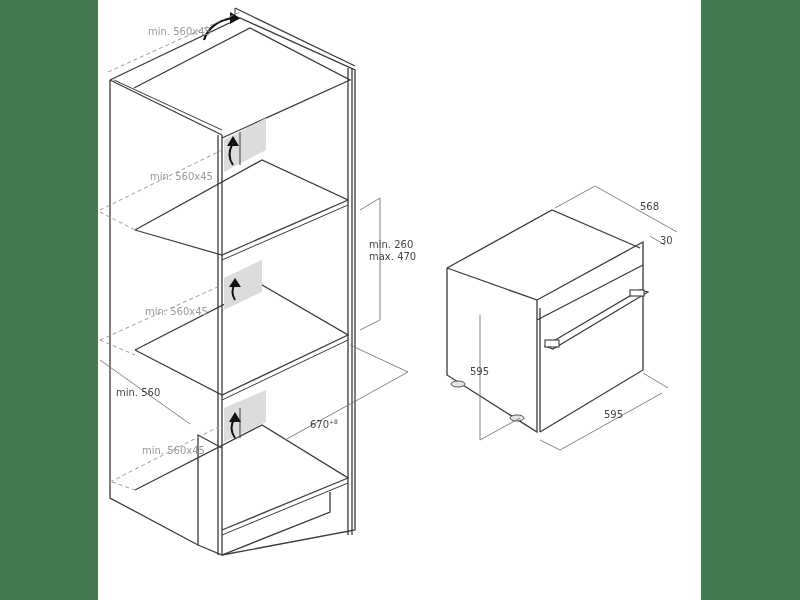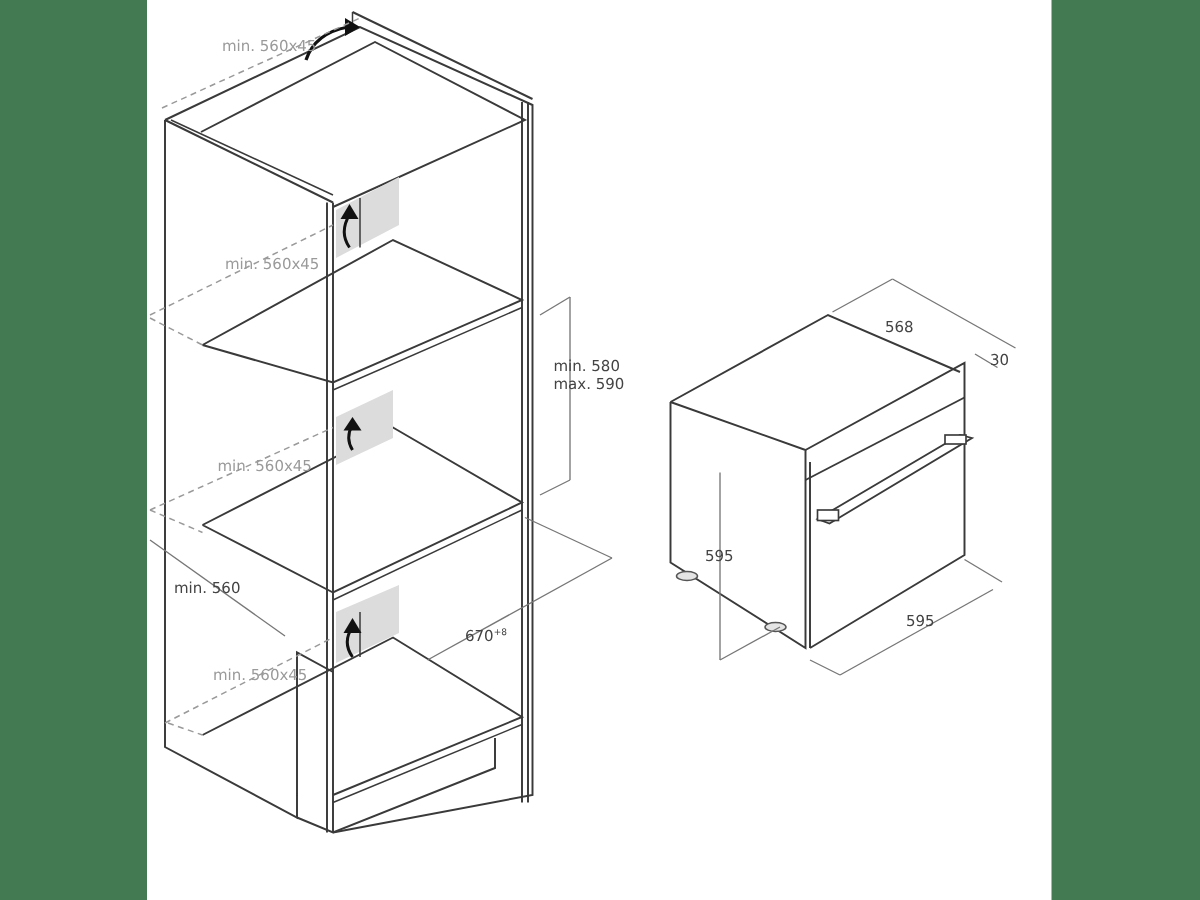--- a/index.html
+++ b/index.html
@@ -102,20 +102,20 @@
     <line class="dim" x1="540" y1="440" x2="560" y2="450"></line>
     <line class="dim" x1="560" y1="450" x2="662" y2="393"></line>
     <line class="dim" x1="643" y1="373" x2="668" y2="388"></line>
   </g>
 </svg>
 
 <span class="lbl grey" style="left:148px;top:27px;">min. 560x45</span>
 <span class="lbl grey" style="left:150px;top:172px;">min. 560x45</span>
 <span class="lbl grey" style="left:145px;top:307px;">min. 560x45</span>
 <span class="lbl grey" style="left:142px;top:446px;">min. 560x45</span>
-<span class="lbl" style="left:369px;top:240px;">min. 580</span>
-<span class="lbl" style="left:369px;top:252px;">max. 590</span>
+<span class="lbl" style="left:369px;top:240px;">min. 260</span>
+<span class="lbl" style="left:369px;top:252px;">max. 470</span>
 <span class="lbl" style="left:116px;top:388px;">min. 560</span>
 <span class="lbl" style="left:310px;top:419px;"><span>670</span><sup style="font-size:6px;">+8</sup></span>
-<span class="lbl" style="left:590px;top:202px;margin-top:12px;">568</span>
+<span class="lbl" style="left:640px;top:202px;">568</span>
 <span class="lbl" style="left:660px;top:236px;">30</span>
 <span class="lbl" style="left:470px;top:367px;">595</span>
 <span class="lbl" style="left:604px;top:410px;">595</span>
 
 </body></html>

